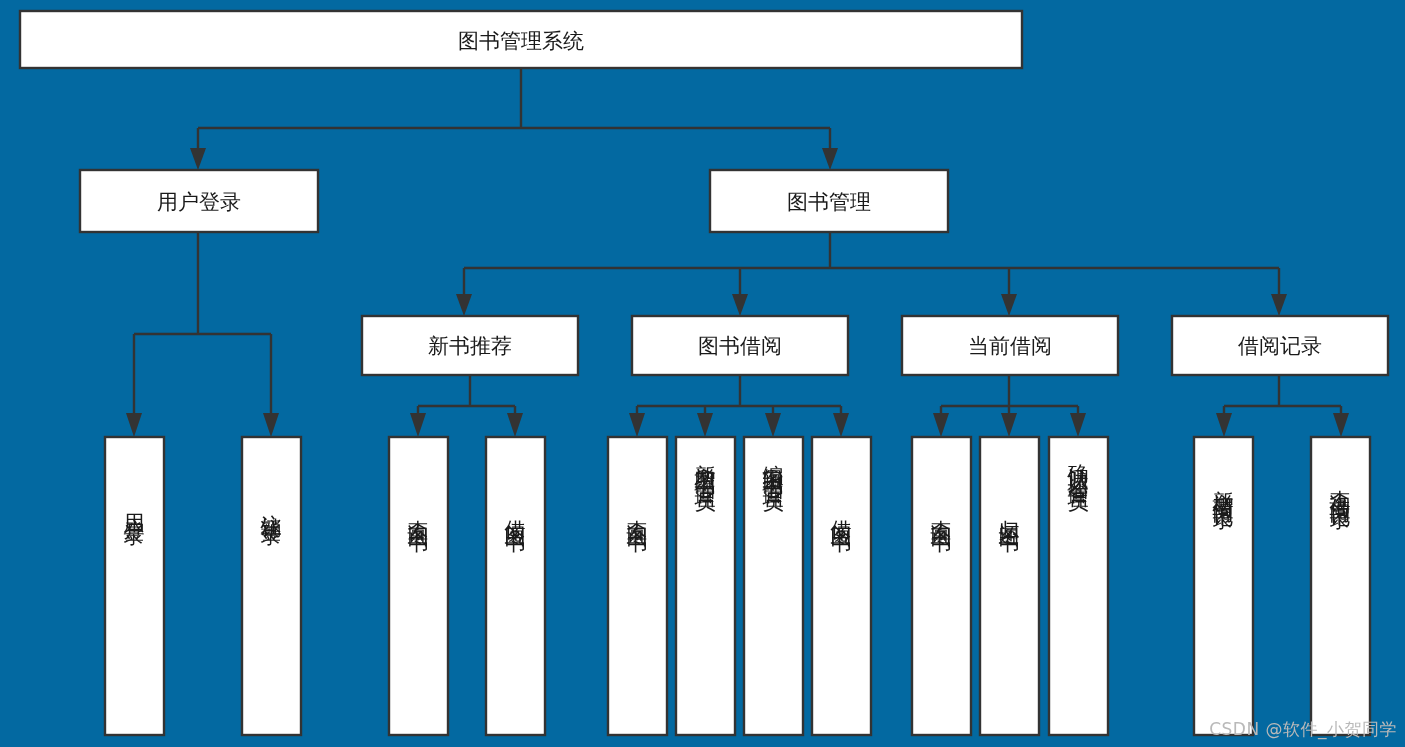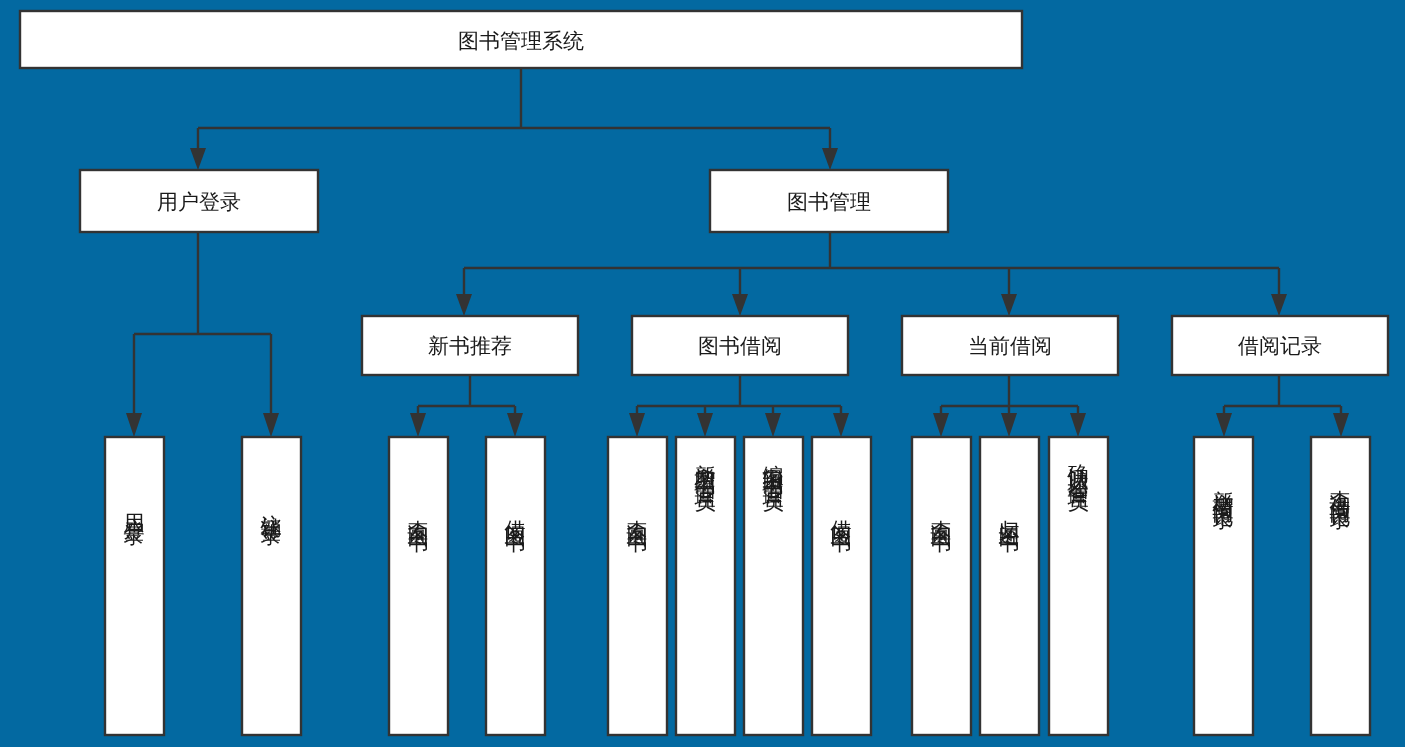--- a/index.html
+++ b/index.html
@@ -213,14 +213,15 @@
       <text class="node-label-v" x="1223" y="473">新增借阅记录</text>
     </g>
 
     <g>
       <rect class="node-box" x="1311" y="437" width="59" height="298"></rect>
       <text class="node-label-v" x="1340" y="473">查询借阅记录</text>
     </g>
 
   </svg>
 
+  <div class="watermark">CSDN @软件_小贺同学</div>
 
 </div>
 
 </body></html>

